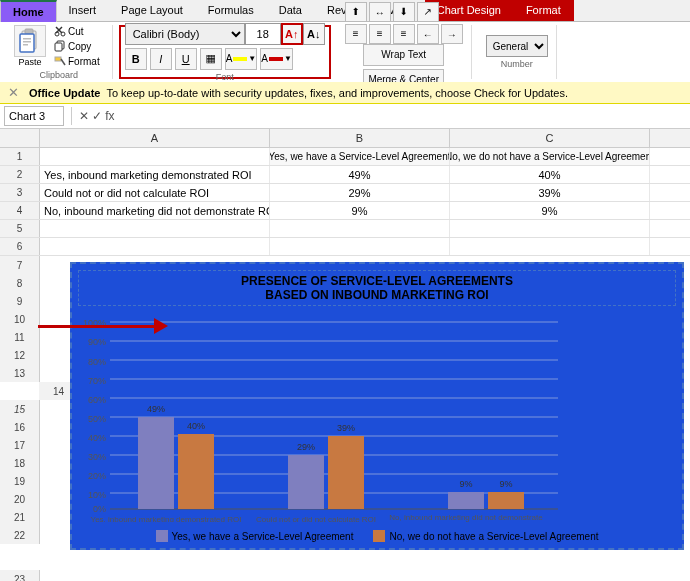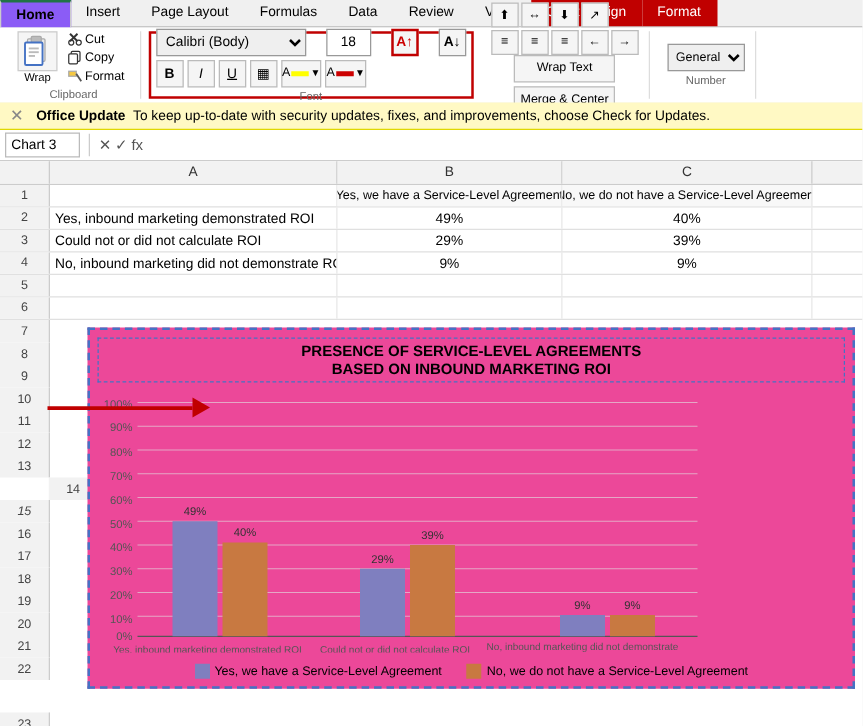--- a/index.html
+++ b/index.html
@@ -26,21 +26,21 @@
 
     .ribbon-content { display: flex; align-items: center; padding: 4px 6px; gap: 6px; background: #fff; min-height: 60px; }
 
     .ribbon-group { display: flex; flex-direction: column; align-items: center; border-right: 1px solid #ddd; padding: 0 8px; height: 54px; justify-content: center; }
     .ribbon-group-label { font-size: 9px; color: #666; margin-top: 2px; }
     .paste-icon { width: 32px; height: 32px; background: #f5f5f5; border: 1px solid #ccc; display: flex; align-items: center; justify-content: center; font-size: 18px; cursor: pointer; }
     .small-buttons { display: flex; flex-direction: column; gap: 1px; }
     .small-btn { font-size: 10px; cursor: pointer; padding: 1px 4px; display: flex; align-items: center; gap: 2px; }
 
     .font-controls { display: flex; flex-direction: column; gap: 3px; }
-    .font-row1 { display: flex; gap: 16px; align-items: center; }
+    .font-row1 { display: flex; gap: 0; align-items: center; }
     .font-row2 { display: flex; gap: 3px; align-items: center; }
     .font-select { height: 22px; border: 1px solid #999; font-size: 11px; padding: 1px 3px; min-width: 120px; }
     .font-size-input { height: 22px; border: 1px solid #999; font-size: 11px; padding: 1px 3px; width: 36px; text-align: center; }
     .font-btn { height: 22px; width: 22px; border: 1px solid #999; background: #f5f5f5; cursor: pointer; font-size: 11px; display: flex; align-items: center; justify-content: center; font-weight: bold; }
     .font-btn.red { color: #c00; border: 2px solid #c00000; }
     .format-btn { height: 22px; min-width: 22px; border: 1px solid #bbb; background: #f5f5f5; cursor: pointer; font-size: 11px; display: flex; align-items: center; justify-content: center; padding: 0 3px; }
     .format-btn.bold { font-weight: bold; }
     .format-btn.italic { font-style: italic; }
     .format-btn.underline { text-decoration: underline; }
 
@@ -119,21 +119,21 @@
           <div class="paste-icon">
             <svg width="28" height="28" viewBox="0 0 28 28">
               <rect x="6" y="4" width="14" height="18" rx="1" fill="#e8e8e8" stroke="#aaa" stroke-width="1"></rect>
               <rect x="9" y="2" width="8" height="5" rx="1" fill="#bbb" stroke="#aaa" stroke-width="1"></rect>
               <rect x="4" y="7" width="14" height="18" rx="1" fill="#fff" stroke="#4472c4" stroke-width="1.5"></rect>
               <rect x="7" y="11" width="8" height="1.5" fill="#bbb"></rect>
               <rect x="7" y="14" width="8" height="1.5" fill="#bbb"></rect>
               <rect x="7" y="17" width="5" height="1.5" fill="#bbb"></rect>
             </svg>
           </div>
-          <span style="font-size:9px;">Wrap</span>
+          <span style="font-size:9px;">Paste</span>
         </div>
         <div class="small-buttons">
           <div class="small-btn">
             <svg width="12" height="12" viewBox="0 0 12 12">
                 <line x1="2" y1="2" x2="8" y2="8" stroke="#333" stroke-width="1.5"></line>
                 <line x1="8" y1="2" x2="2" y2="8" stroke="#333" stroke-width="1.5"></line>
                 <circle cx="3" cy="9" r="2" stroke="#333" fill="none" stroke-width="1"></circle>
                 <circle cx="9" cy="9" r="2" stroke="#333" fill="none" stroke-width="1"></circle>
               </svg>
             <span>Cut</span>
@@ -315,21 +315,21 @@
 
           </div>
 
           <div style="position:relative;flex:1;padding:6px 6px 6px 0;">
 
             <div style="position:absolute;left:-2px;top:62px;display:flex;align-items:center;width:130px;z-index:5;">
               <div style="flex:1;height:3px;background:#c00000;"></div>
               <div style="width:0;height:0;border-top:8px solid transparent;border-bottom:8px solid transparent;border-left:14px solid #c00000;"></div>
             </div>
 
-            <div style="border:2px dashed #4472c4;background:#ec4899;padding:6px;margin-left:30px;">
+            <div style="border:2px dashed #4472c4;background:#1d4ed8;padding:6px;margin-left:30px;">
               
               <div style="text-align:center;font-size:12px;font-weight:bold;border:1px dashed #4472c4;padding:3px 6px;margin-bottom:6px;">
                 <span>PRESENCE OF SERVICE-LEVEL AGREEMENTS</span><br>
                 <span>BASED ON INBOUND MARKETING ROI</span>
               </div>
 
               
               <svg width="490" height="210" viewBox="0 0 490 210">
 
                 <text x="28" y="14" font-size="9" text-anchor="end" fill="#555">100%</text>

